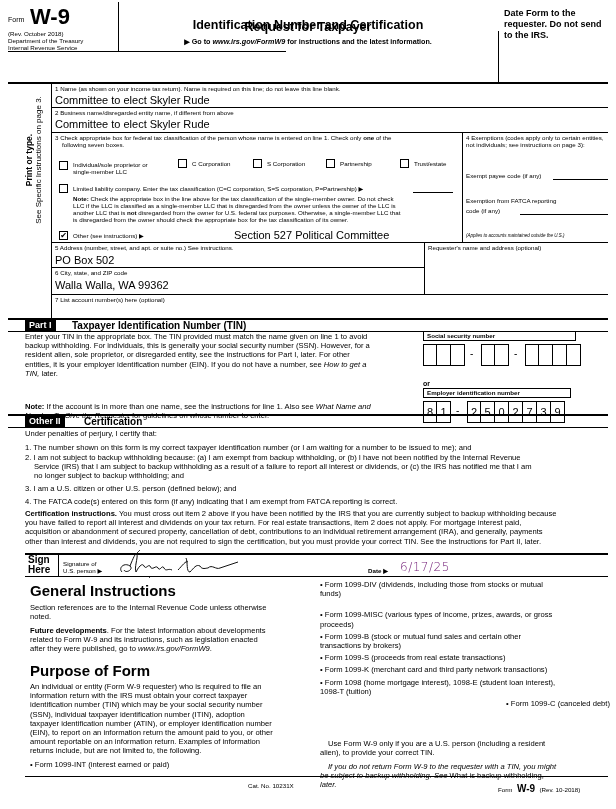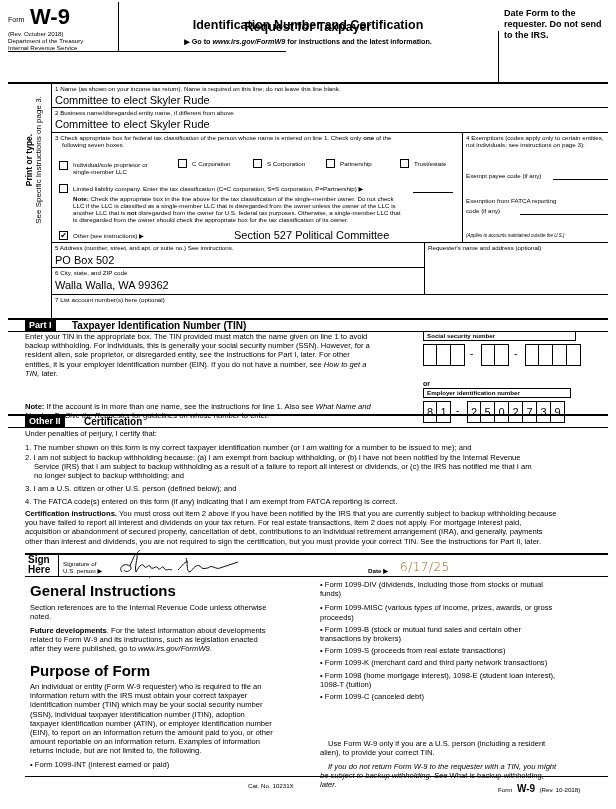--- a/index.html
+++ b/index.html
@@ -190,21 +190,21 @@
   <div>Signature of</div>
     <div>U.S. person ▶</div>
 </div>
 <div class="abs" style="left:116px;top:550px;width:130px;height:28px;">
   <svg width="130" height="28" viewBox="0 0 130 28">
     <path d="M6,22 C2,18 8,12 14,16 C18,19 10,24 8,20 M14,16 C18,6 20,2 21,4 C22,8 18,18 20,22 C22,18 26,12 28,16 C30,20 32,14 34,16 C36,22 40,14 42,18 C44,22 46,14 48,18 C50,22 52,18 56,20 M62,20 C66,16 70,10 72,12 M70,8 C72,12 70,22 74,22 C78,18 80,14 84,16 C86,20 90,18 92,18 C96,14 100,20 104,18 C110,16 116,14 122,12" fill="none" stroke="#111" stroke-width="1"></path>
     <path d="M20,4 L24,0 M32,26 L34,28" fill="none" stroke="#111" stroke-width="0.8"></path>
   </svg>
 </div>
 <div class="abs tiny" style="left:368px;top:567px;font-weight:bold;">Date ▶</div>
-<div class="abs" style="left:400px;top:560px;font-size:12px;font-family:'DejaVu Sans', sans-serif;font-weight:200;color:#a16207;letter-spacing:0.5px;">6/17/25</div>
+<div class="abs" style="left:400px;top:560px;font-size:12px;font-family:'DejaVu Sans', sans-serif;font-weight:200;color:#701a75;letter-spacing:0.5px;">6/17/25</div>
 <div class="hline" style="left:25px;top:576px;width:583px;"></div>
 
 <div class="abs h2" style="left:30px;top:583px;">General Instructions</div>
 <div class="abs body8" style="left:30px;top:603px;width:280px;">
   <span>Section references are to the Internal Revenue Code unless otherwise</span><br><span>noted.</span>
 </div>
 <div class="abs body8" style="left:30px;top:626px;width:280px;">
   <b>Future developments</b><span>. For the latest information about developments</span><br>
   <span>related to Form W-9 and its instructions, such as legislation enacted</span><br>
   <span>after they were published, go to </span><i>www.irs.gov/FormW9</i><span>.</span>
@@ -216,27 +216,27 @@
   <span>identification number (TIN) which may be your social security number</span><br>
   <span>(SSN), individual taxpayer identification number (ITIN), adoption</span><br>
   <span>taxpayer identification number (ATIN), or employer identification number</span><br>
   <span>(EIN), to report on an information return the amount paid to you, or other</span><br>
   <span>amount reportable on an information return. Examples of information</span><br>
   <span>returns include, but are not limited to, the following.</span>
 </div>
 <div class="abs body8 bullet" style="left:30px;top:760px;">Form 1099-INT (interest earned or paid)</div>
 
 <div id="right-bullets" class="abs body8" style="left:320px;top:580px;width:290px;">
-    <div style="margin-bottom: 5px;"><span>• Form 1099-DIV (dividends, including those from stocks or mutual</span><br><span>funds)</span></div>
+    <div style="margin-bottom: 12px;"><span>• Form 1099-DIV (dividends, including those from stocks or mutual</span><br><span>funds)</span></div>
     <div style="margin-bottom: 3px;"><span>• Form 1099-MISC (various types of income, prizes, awards, or gross</span><br><span>proceeds)</span></div>
     <div style="margin-bottom: 3px;"><span>• Form 1099-B (stock or mutual fund sales and certain other</span><br><span>transactions by brokers)</span></div>
     <div style="margin-bottom: 3px;"><span>• Form 1099-S (proceeds from real estate transactions)</span></div>
     <div style="margin-bottom: 3px;"><span>• Form 1099-K (merchant card and third party network transactions)</span></div>
     <div style="margin-bottom: 3px;"><span>• Form 1098 (home mortgage interest), 1098-E (student loan interest),</span><br><span>1098-T (tuition)</span></div>
-    <div style="margin-bottom: 8px;"><span>• Form 1099-C (canceled debt)</span></div>
+    <div style="margin-bottom: 8px; text-align: right;"><span>• Form 1099-C (canceled debt)</span></div>
   </div>
 <div class="abs body8" style="left:320px;top:739px;width:290px;">
   <span style="padding-left:8px">Use Form W-9 only if you are a U.S. person (including a resident</span><br>
   <span>alien), to provide your correct TIN.</span>
 </div>
 <div class="abs body8" style="left:320px;top:762px;width:290px;font-style:italic;">
   <span style="padding-left:8px">If you do not return Form W-9 to the requester with a TIN, you might</span><br>
   <span>be subject to backup withholding. See </span><span style="font-style:normal">What is backup withholding,</span><br>
   <span>later.</span>
 </div>

